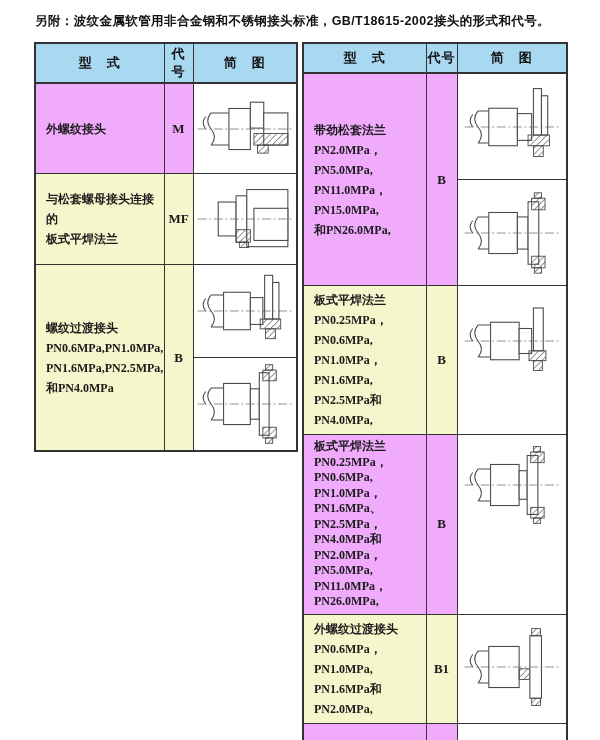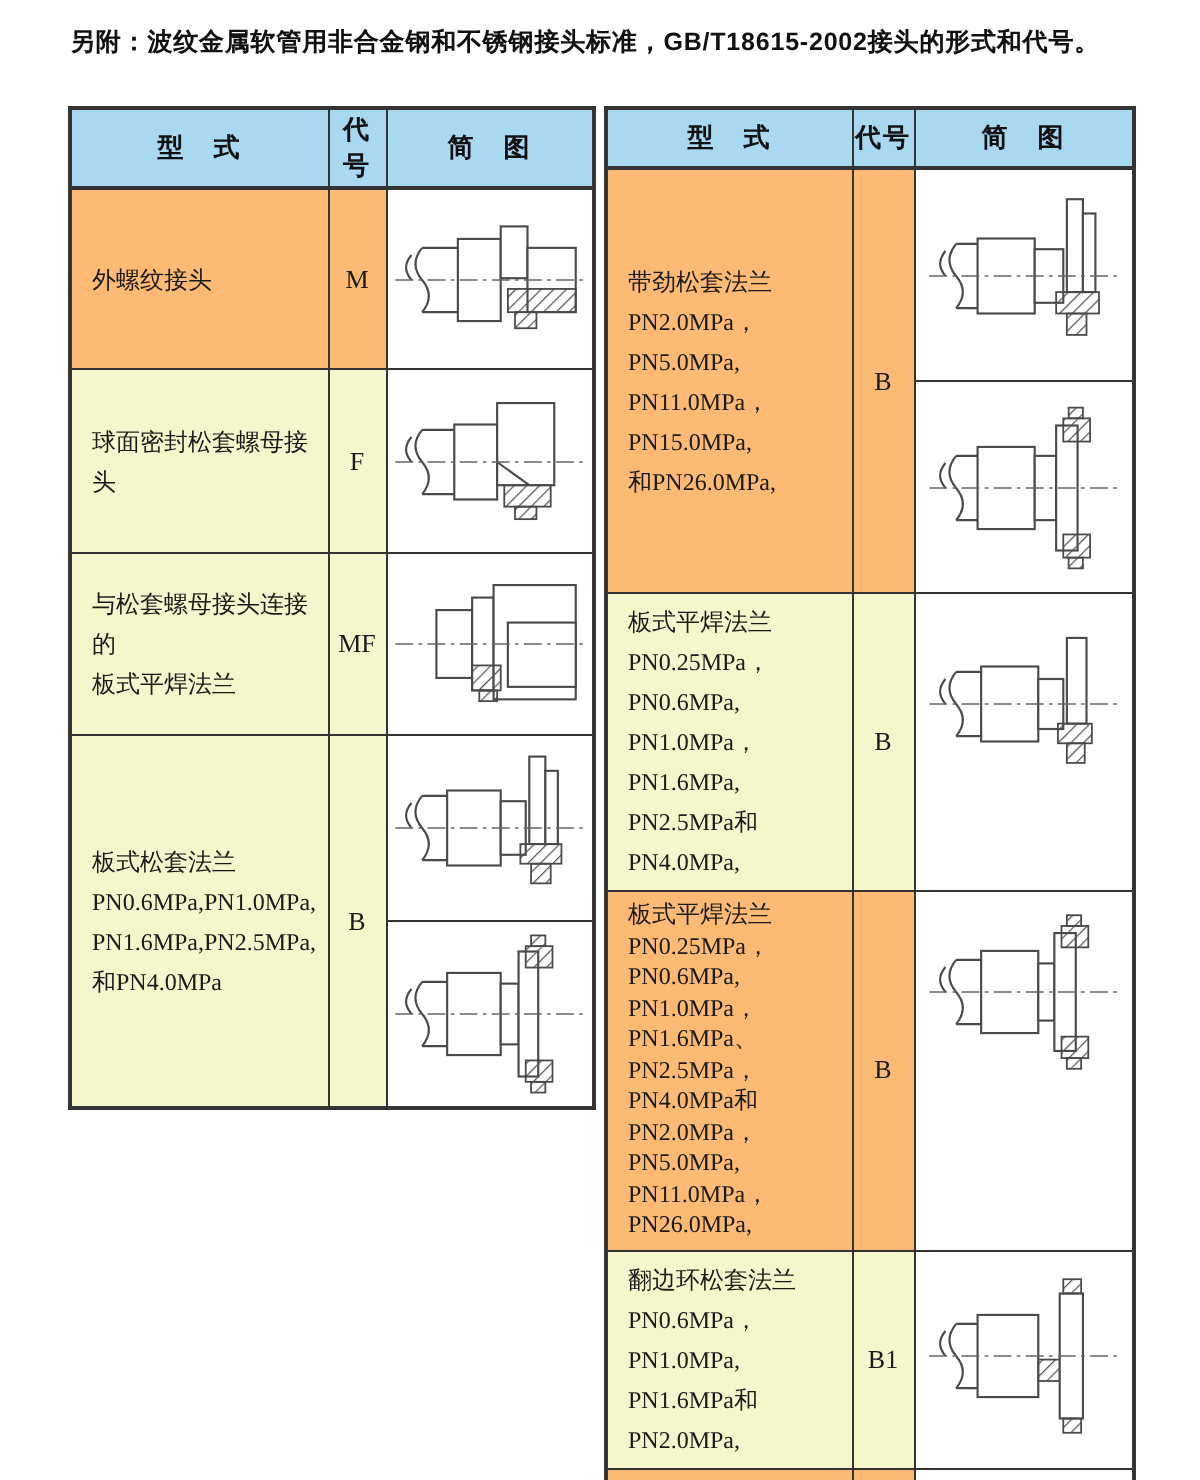--- a/index.html
+++ b/index.html
@@ -11,26 +11,26 @@
   .page{
     position:relative;width:580px;height:740px;background:#fff;
     font-family:"Liberation Serif","DejaVu Serif",serif;color:#1a1a1a;overflow:hidden;padding-left:20px;
   }
   .page-title{
     position:absolute;left:35px;top:13px;width:545px;
     font-family:"Liberation Sans","DejaVu Sans",sans-serif;
     font-weight:bold;font-size:12.5px;letter-spacing:.4px;color:#111;
   }
   table.jt{
-    position:absolute;top:53px;border-collapse:collapse;table-layout:fixed;
-    background:#fdba74;border:2px solid var(--border);
+    position:absolute;top:42px;border-collapse:collapse;table-layout:fixed;
+    background:#f0abfc;border:2px solid var(--border);
   }
   #left-table{left:34px;width:262px;}
   #right-table{left:302px;width:264px;}
-  .jt td,.jt th{border:1px solid var(--border);overflow:hidden;}
+  .jt td,.jt th{border:1px solid var(--border);overflow:hidden;font-weight:bold;}
   th.hd{
     background:var(--header-bg);height:26px;
     font-family:"Liberation Serif","DejaVu Serif",serif;
     font-size:13px;font-weight:bold;letter-spacing:1px;color:#111;
     border-bottom:2px solid var(--border);
   }
   tr.hl td{background:var(--hl);}
   tr.hl td.diagram-cell{background:#fff;}
   .type-cell{
     font-size:12px;line-height:20px;padding:4px 3px 4px 10px;
@@ -87,39 +87,20 @@
                 <rect class="bx" x="38" y="22" width="24" height="46"></rect>
                 <rect class="bx" x="62" y="15" width="15" height="29"></rect>
                 <rect class="bx" x="77" y="27" width="27" height="36"></rect>
                 <rect class="ht" x="66" y="50" width="38" height="13"></rect>
                 <rect class="ht" x="70" y="63" width="12" height="9"></rect>
                 <path class="cl" d="M3,45 H109"></path>
               </svg>
             </div>
           </td>
         </tr>
-        <tr class="hl" style="height: 91px;">
-          <td class="type-cell">
-            <div>球面密封松套螺母接头</div>
-          </td>
-          <td class="code-cell">F</td>
-          <td class="diagram-cell">
-            <div class="dwrap" style="height: 91px;">
-              <svg viewBox="0 0 112 90" width="100" height="82">
-                <path class="ln" d="M36,27 H18 M36,63 H18 M18,27 c-5,6 -5,12 0,18 c5,6 5,12 0,18 M12,31 c-4,5 -4,9 0,14"></path>
-                <rect class="bx" x="36" y="24" width="24" height="42"></rect>
-                <rect class="bx" x="60" y="12" width="32" height="46"></rect>
-                <path class="ln" d="M60,45 L78,58"></path>
-                <rect class="ht" x="64" y="58" width="26" height="12"></rect>
-                <rect class="ht" x="70" y="70" width="12" height="7"></rect>
-                <path class="cl" d="M3,45 H109"></path>
-              </svg>
-            </div>
-          </td>
-        </tr>
         <tr class="hl" style="height: 90px;">
           <td class="type-cell">
             <div>与松套螺母接头连接的</div>
             <div>板式平焊法兰</div>
           </td>
           <td class="code-cell">MF</td>
           <td class="diagram-cell">
             <div class="dwrap" style="height: 90px;">
               <svg viewBox="0 0 112 90" width="100" height="82">
                 <rect class="bx" x="26" y="26" width="20" height="38"></rect>
@@ -128,21 +109,21 @@
                 <rect class="bx" x="66" y="33" width="38" height="36"></rect>
                 <rect class="ht" x="46" y="57" width="16" height="14"></rect>
                 <rect class="ht" x="50" y="71" width="10" height="6"></rect>
                 <path class="cl" d="M3,45 H109"></path>
               </svg>
             </div>
           </td>
         </tr>
         <tr class="hl" style="height: 184px;">
           <td class="type-cell">
-            <div>板式松套法兰</div>
+            <div>螺纹过渡接头</div>
             <div>PN0.6MPa,PN1.0MPa,</div>
             <div>PN1.6MPa,PN2.5MPa,</div>
             <div>和PN4.0MPa</div>
           </td>
           <td class="code-cell">B</td>
           <td class="diagram-cell">
             <div class="dwrap" style="height: 92px;">
               <svg viewBox="0 0 112 90" width="100" height="82">
                 <path class="ln" d="M32,27 H18 M32,63 H18 M18,27 c-5,6 -5,12 0,18 c5,6 5,12 0,18 M12,31 c-4,5 -4,9 0,14"></path>
                 <rect class="bx" x="32" y="24" width="30" height="42"></rect>
@@ -265,21 +246,21 @@
                 <rect class="ht" x="80" y="2" width="8" height="6"></rect>
                 <rect class="ht" x="77" y="70" width="15" height="12"></rect>
                 <rect class="ht" x="80" y="82" width="8" height="6"></rect>
                 <path class="cl" d="M3,45 H109"></path>
               </svg>
             </div>
           </td>
         </tr>
         <tr class="hl" style="height: 105px;">
           <td class="type-cell">
-            <div>翻边环松套法兰</div>
+            <div>外螺纹过渡接头</div>
             <div>PN0.6MPa，PN1.0MPa,</div>
             <div>PN1.6MPa和PN2.0MPa,</div>
           </td>
           <td class="code-cell">B1</td>
           <td class="diagram-cell">
             <div class="dwrap" style="height: 105px;">
               <svg viewBox="0 0 112 90" width="100" height="82">
                 <path class="ln" d="M30,27 H18 M30,63 H18 M18,27 c-5,6 -5,12 0,18 c5,6 5,12 0,18 M12,31 c-4,5 -4,9 0,14"></path>
                 <rect class="bx" x="30" y="22" width="34" height="46"></rect>
                 <rect class="ht" x="64" y="47" width="12" height="12"></rect>

